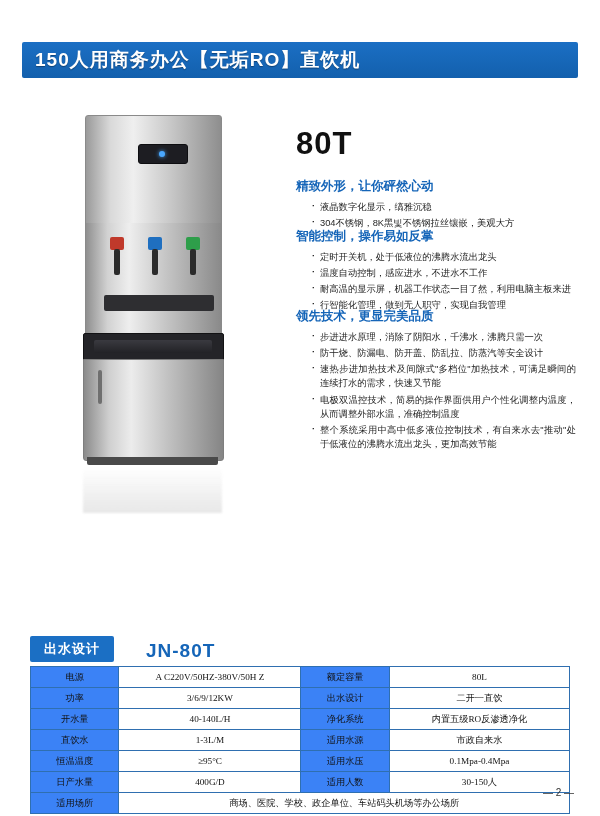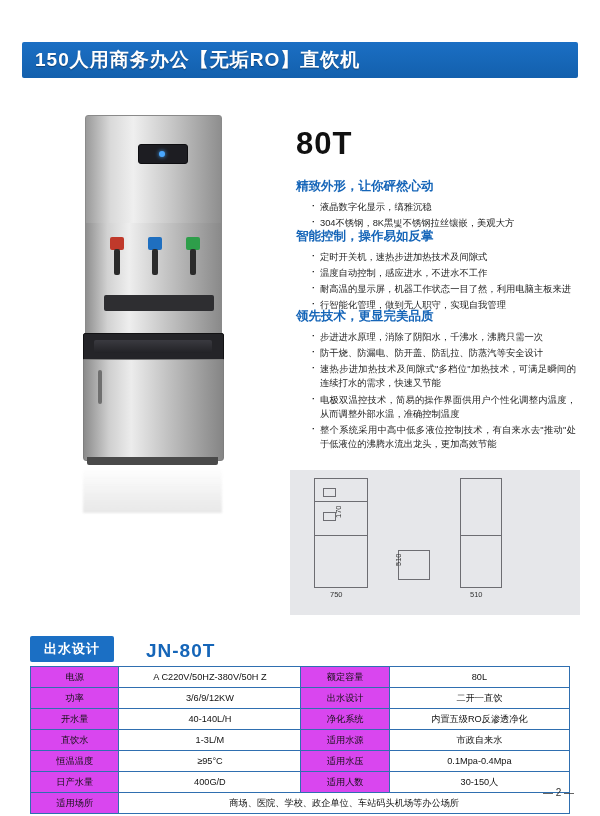--- a/index.html
+++ b/index.html
@@ -143,22 +143,22 @@
     color:#1565b8;font-size:19px;font-weight:bold;margin-left:32px;letter-spacing:1px;
   }
   table.spec{
     border-collapse:collapse;width:540px;margin-top:4px;
     font-size:9.2px;
   }
   table.spec td{
     border:1px solid #2f6fb0;
     height:18px;padding:1px 4px;text-align:center;color:#111;
   }
-  td.k{width:86px;background:#d946ef;}
-  td.v{width:184px;}
+  td.k{width:86px;background:#3b82f6;}
+  td.v{width:184px;font-family:Liberation Serif, serif;}
   .pagenum{
     position:absolute;right:26px;bottom:18px;font-size:10px;color:#333;
   }
 </style>
 </head>
 <body>
 
 <div class="page">
 
   <div class="title-bar">
@@ -199,51 +199,35 @@
   <div class="model">80T</div>
 
   <div class="sec" id="sec1">
     <div class="sec-head">精致外形，让你砰然心动</div>
     <p class="bul">液晶数字化显示，缟雅沉稳</p>
     <p class="bul">304不锈钢，8K黑빛不锈钢拉丝镶嵌，美观大方</p>
   </div>
 
   <div class="sec" id="sec2">
     <div class="sec-head">智能控制，操作易如反掌</div>
-    <p class="bul">定时开关机，速热步进加热技术及间隙式</p>
+    <p class="bul">定时开关机，处于低液位的沸腾水流出龙头</p>
     <p class="bul">温度自动控制，感应进水，不进水不工作</p>
     <p class="bul">耐高温的显示屏，机器工作状态一目了然，利用电脑主板来进</p>
     <p class="bul">行智能化管理，做到无人职守，实现自我管理</p>
   </div>
 
   <div class="sec" id="sec3">
     <div class="sec-head">领先技术，更显完美品质</div>
     <p class="bul">步进进水原理，消除了阴阳水，千沸水，沸腾只需一次</p>
     <p class="bul">防干烧、防漏电、防开盖、防乱拉、防蒸汽等安全设计</p>
     <p class="bul">速热步进加热技术及间隙式"多档位"加热技术，可满足瞬间的连续打水的需求，快速又节能</p>
     <p class="bul">电极双温控技术，简易的操作界面供用户个性化调整内温度，从而调整外部水温，准确控制温度</p>
     <p class="bul">整个系统采用中高中低多液位控制技术，有自来水去"推动"处于低液位的沸腾水流出龙头，更加高效节能</p>
   </div>
 
-  <div class="draw">
-    <div class="dv d-front">
-      <div class="ln l1"></div>
-      <div class="ln l2"></div>
-      <div class="sm s1"></div>
-      <div class="sm s2"></div>
-    </div>
-    <div class="dv d-side">
-      <div class="ln"></div>
-    </div>
-    <div class="dv d-box"></div>
-    <div class="dim-lbl dim-170">170</div>
-    <div class="dim-lbl dim-510v">510</div>
-    <div class="dim-lbl dim-750">750</div>
-    <div class="dim-lbl dim-510h">510</div>
-  </div>
 
   <div class="spec-wrap">
     <div class="spec-head">
       <div class="tag">出水设计</div>
       <div class="mdl">JN-80T</div>
     </div>
     <table class="spec">
       <tbody>
         <tr>
           <td class="k">电源</td>

